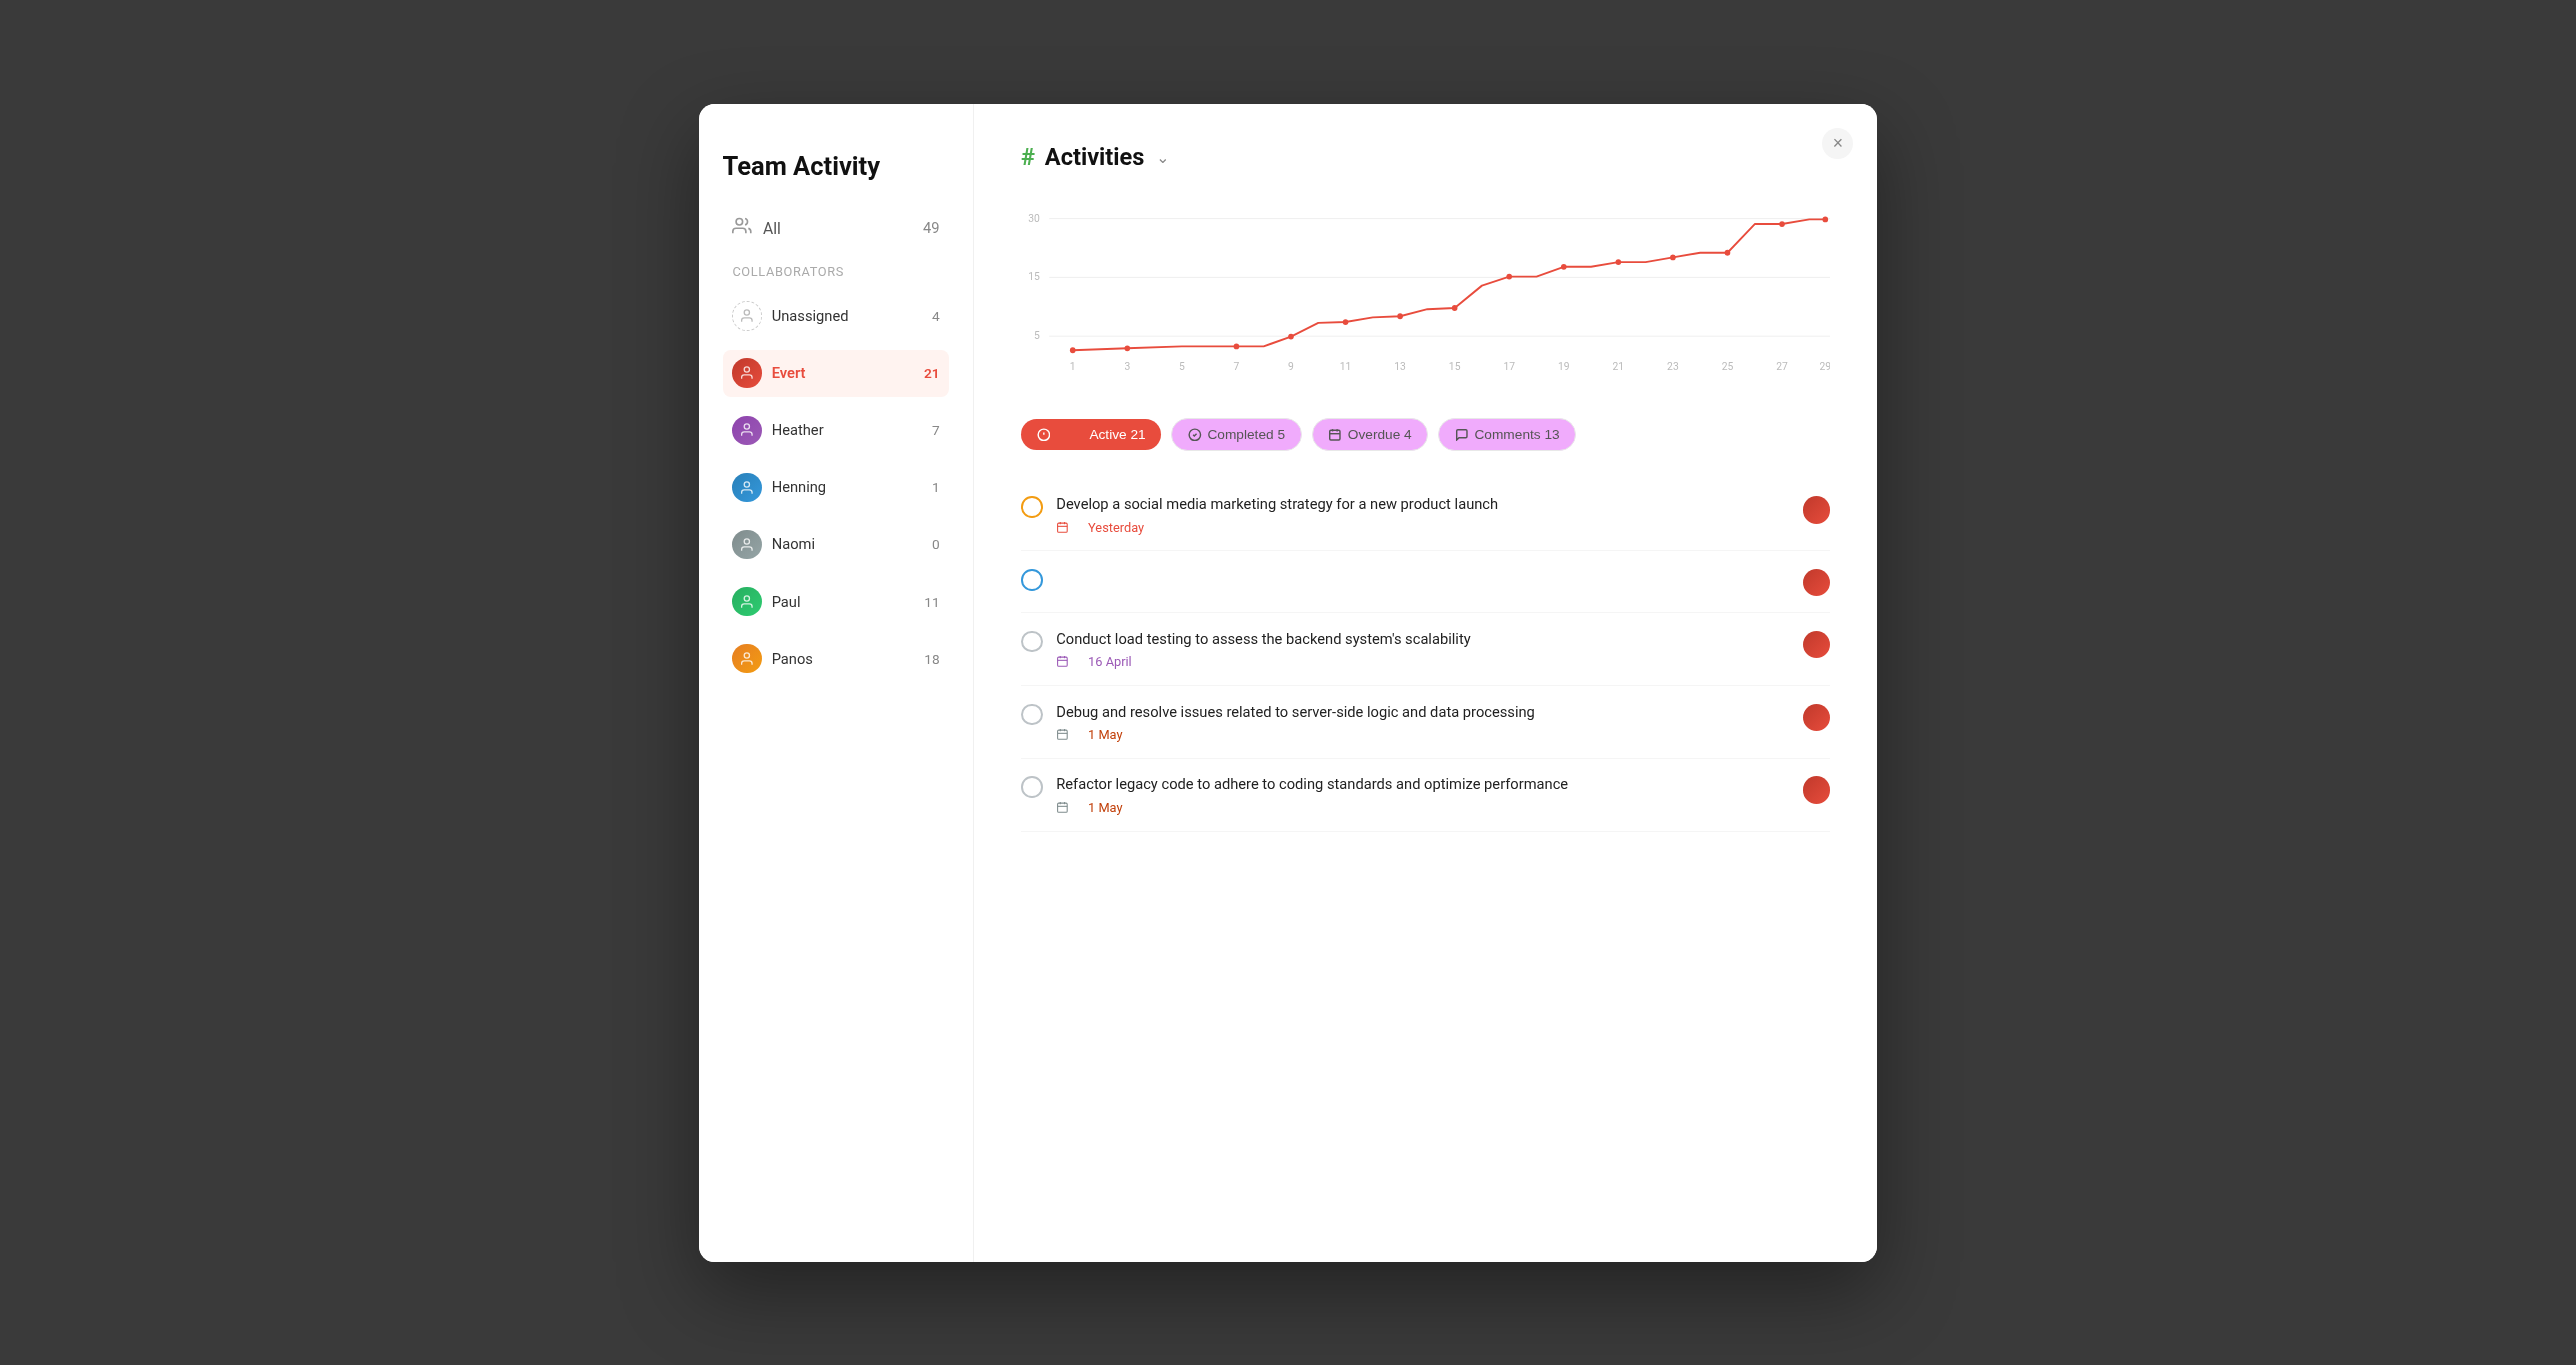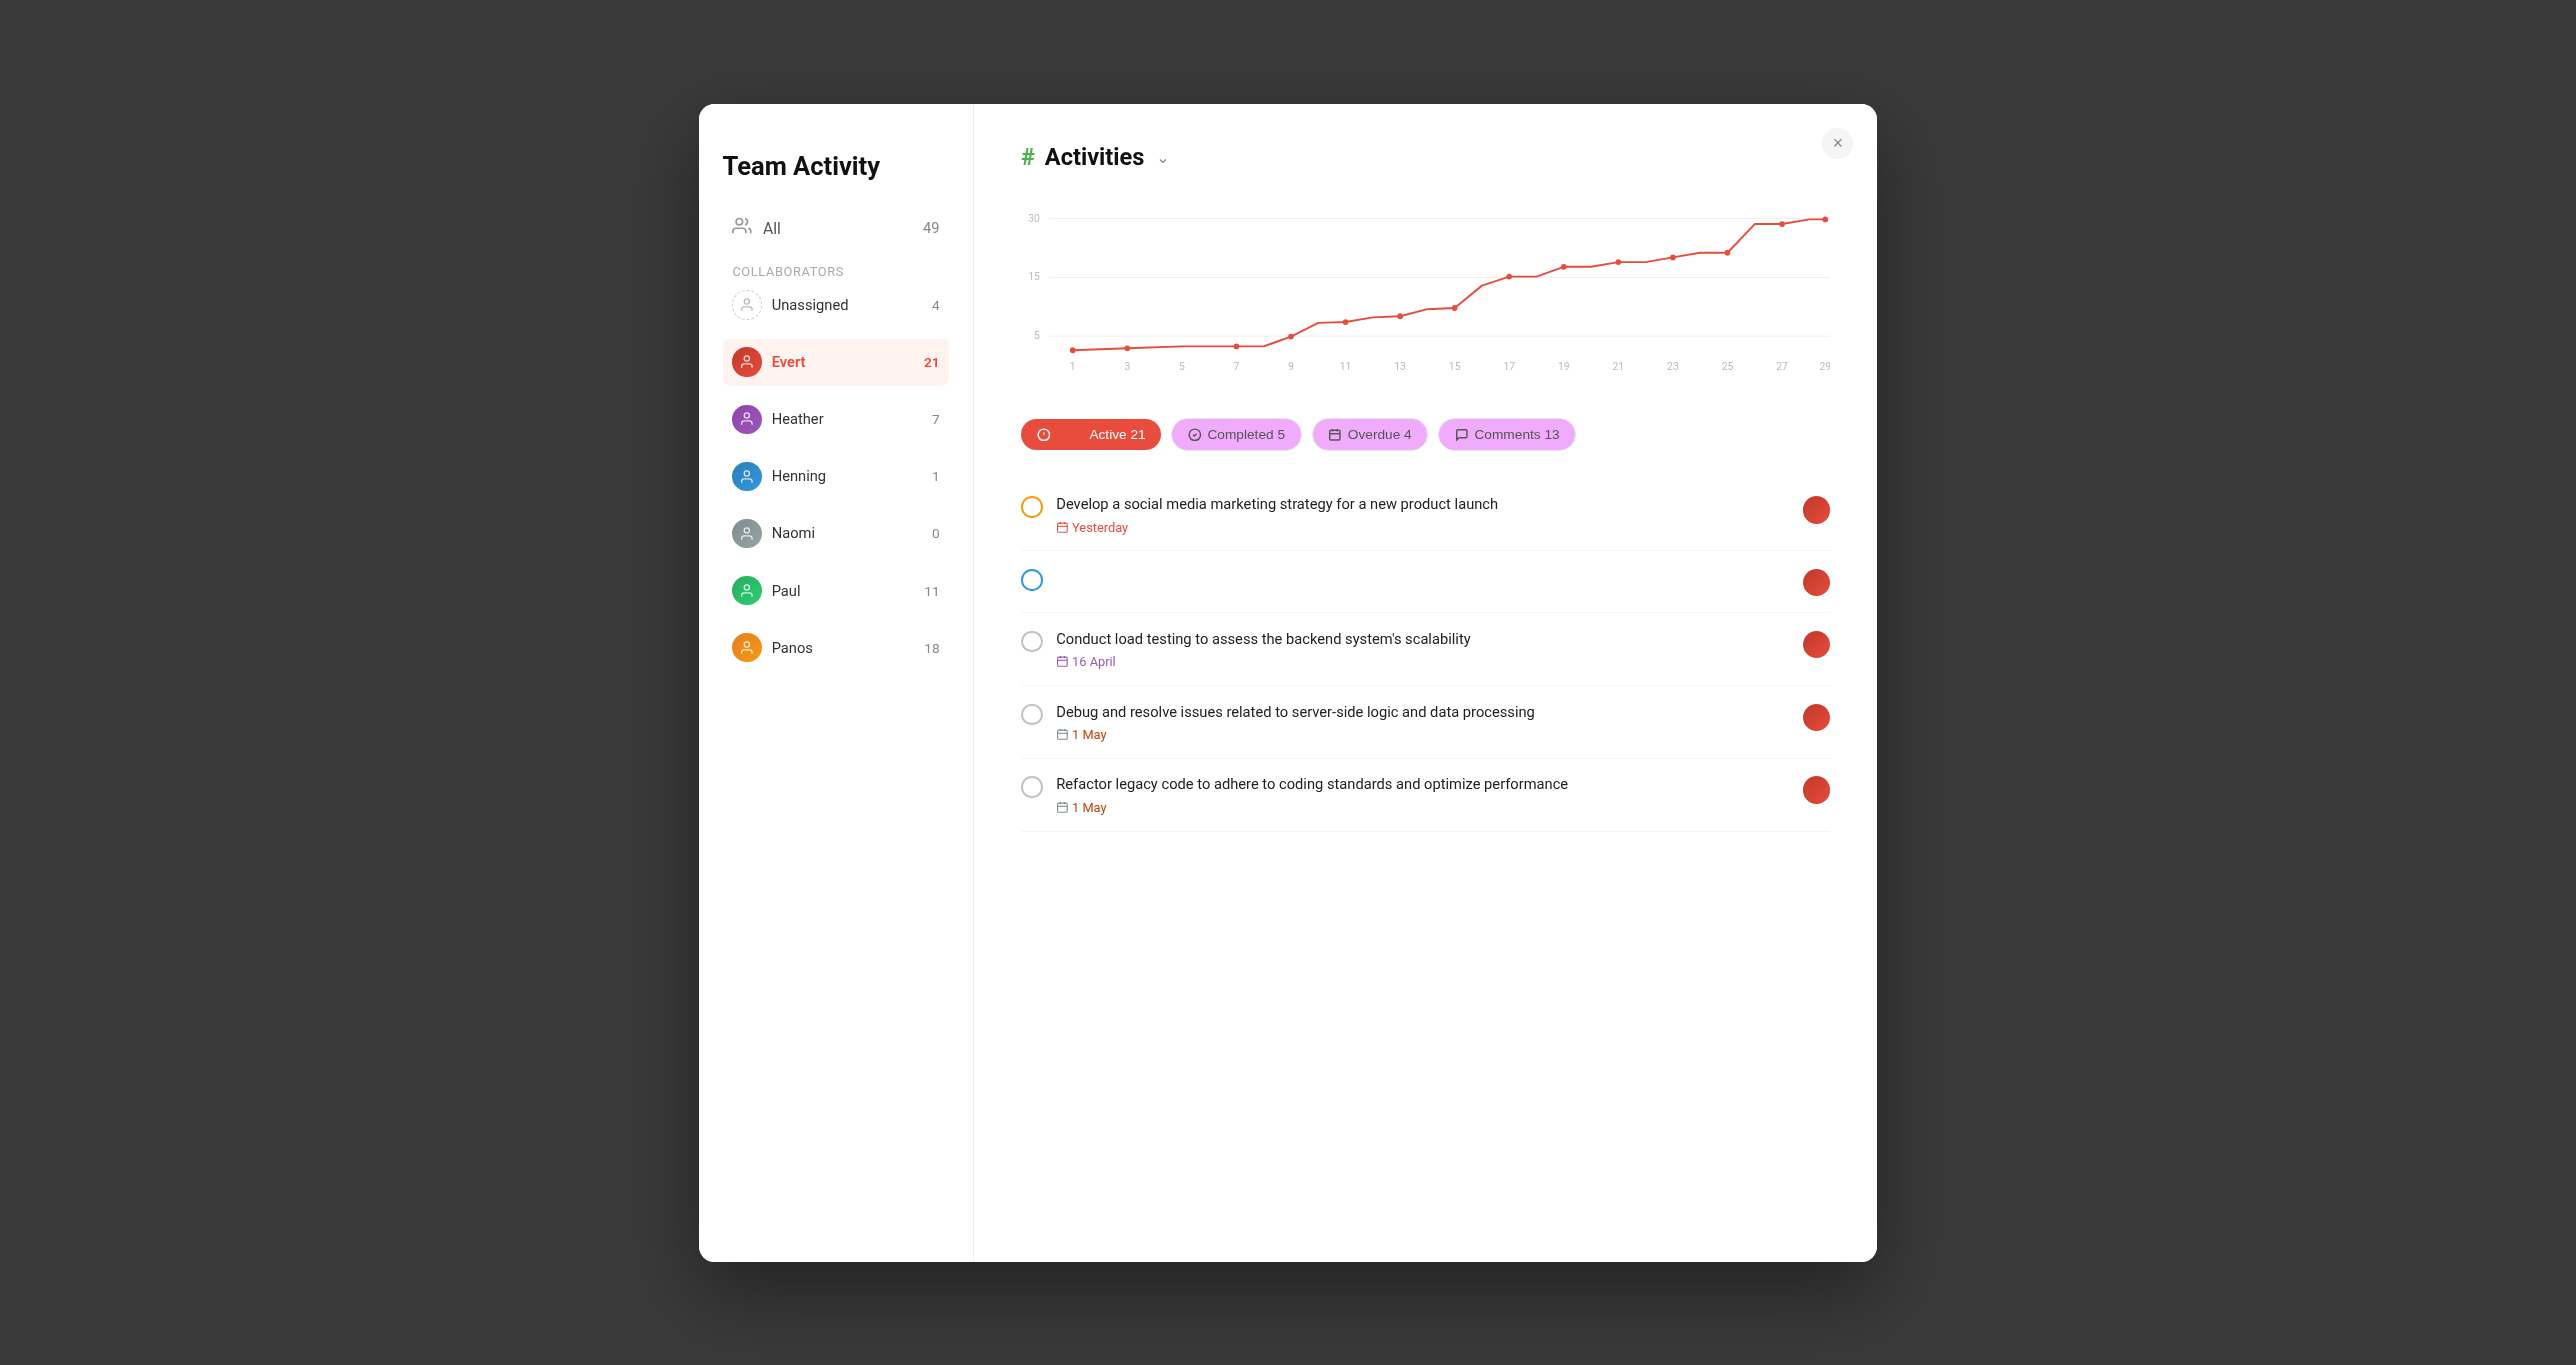--- a/index.html
+++ b/index.html
@@ -54,21 +54,21 @@
     }
     .sidebar-all-count {
       font-size: 14.7px;
       color: #888;
     }
     .collaborators-label {
       font-size: 12.8px;
       color: #aaa;
       text-transform: uppercase;
       letter-spacing: 0.05em;
-      margin-bottom: 3px;
+      margin-bottom: 14px;
       padding-left: 9.8px;
     }
     .collab-row {
       display: flex;
       align-items: center;
       justify-content: space-between;
       padding: 8.8px 9.8px;
       border-radius: 7.9px;
       cursor: pointer;
       margin-bottom: 10px;
@@ -242,21 +242,21 @@
     .task-content {}
     .task-title {
       font-size: 14.7px;
       color: #222;
       margin-bottom: 4.9px;
       line-height: 1.4;
     }
     .task-date {
       display: flex;
       align-items: center;
-      gap: 3px;
+      gap: 19px;
       font-size: 12.8px;
     }
     .task-date.yesterday { color: #e84c3d; }
     .task-date.today { color: #4caf50; }
     .task-date.april { color: #9b59b6; }
     .task-date.may { color: #c2410c; }
     .task-avatar {
       width: 27.5px;
       height: 27.5px;
       border-radius: 50%;

